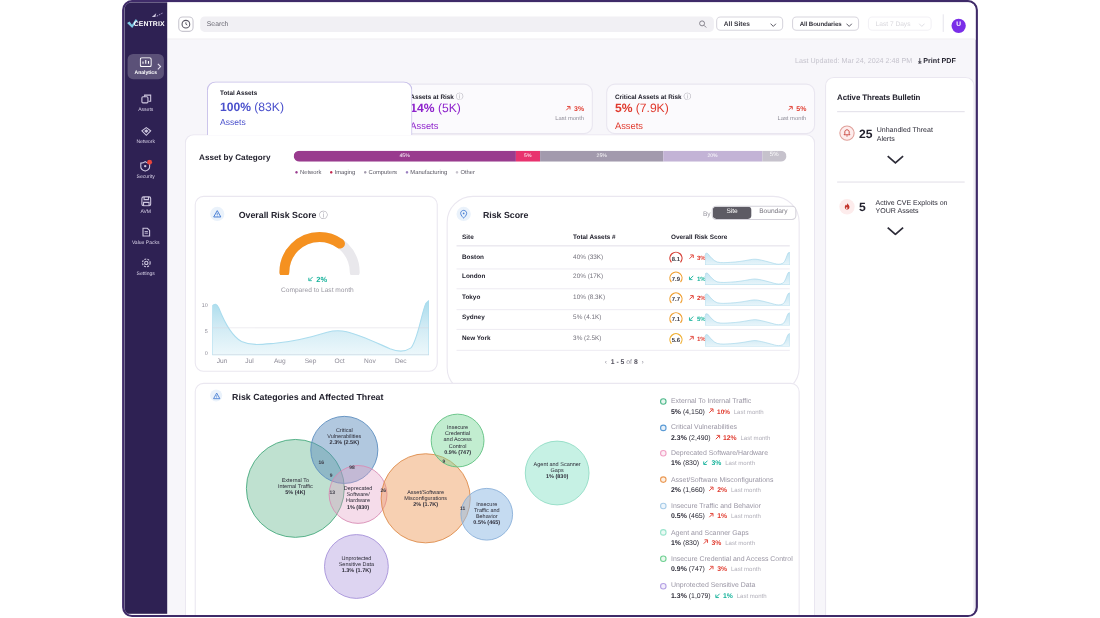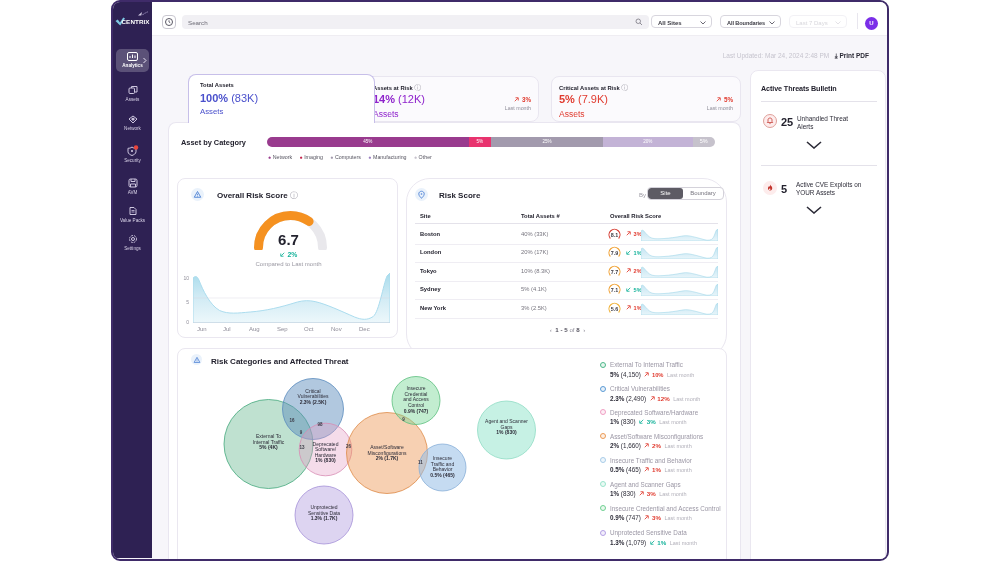--- a/index.html
+++ b/index.html
@@ -71,21 +71,21 @@
     <div class="abs" style="left:16px; top:86px; width:573px; height:440px; background:#fff; border:1px solid #e9e6f0; border-radius:8px 8px 0 0; border-bottom:none;"></div>
 
     <div class="abs" style="left:16px; top:38px; width:187px; height:49px; background:#fff; border:1px solid #c7bfe9; border-bottom:none; border-radius:8px 8px 0 0; z-index:3;margin-left:20px;">
       <div class="abs ttl" style="left:11px; top:7px; font-size:5.8px;">Total Assets</div>
       <div class="abs indigo" style="left:11px; top:17px; font-size:11px; font-weight:bold;">100% <span style="font-weight:normal;">(83K)</span></div>
       <div class="abs indigo" style="left:11px; top:32px; font-size:7.8px;">Assets</div>
     </div>
 
     <div class="abs" style="left:213px; top:40px; width:174px; height:46px; background:#fbfafd; border:1px solid #e9e6f0; border-radius:8px; z-index:2;">
       <div class="abs ttl" style="left:7px; top:6px; font-size:5.8px;">Assets at Risk <span style="color:#a7a5af; font-weight:normal; font-size:7px;">ⓘ</span></div>
-      <div class="abs purple" style="left:7px; top:16px; font-size:11px; font-weight:bold;">14% <span style="font-weight:normal;">(12K)</span></div>
+      <div class="abs purple" style="left:7px; top:16px; font-size:11px; font-weight:bold;">14% <span style="font-weight:normal;">(5K)</span></div>
       <div class="abs purple" style="left:7px; top:32px; font-size:8.5px;">Assets</div>
       <div class="abs red" style="right:7px; top:19px; font-size:6.3px; font-weight:bold;"><svg width="5" height="5" viewBox="0 0 10 10" style="margin-right:1px;">
             <path d="M1.5,8.5 L7.5,2.5 M3,1.5 H8.5 V7" stroke="#e03a2e" stroke-width="1.7" fill="none"></path>
           </svg>&nbsp;3%</div>
       <div class="abs" style="right:7px; top:28px; font-size:5.3px; color:#8e8c98;">Last month</div>
     </div>
 
     <div class="abs" style="left:399px; top:40px; width:190px; height:46px; background:#fbfafd; border:1px solid #e9e6f0; border-radius:8px; z-index:2;">
       <div class="abs ttl" style="left:7px; top:6px; font-size:5.8px;">Critical Assets at Risk <span style="color:#a7a5af; font-weight:normal; font-size:7px;">ⓘ</span></div>
       <div class="abs red" style="left:7px; top:16px; font-size:11px; font-weight:bold;">5% <span style="font-weight:normal;">(7.9K)</span></div>
@@ -118,21 +118,20 @@
             <path d="M9,3 L15.5,14.5 H2.5 Z" fill="none" stroke="#4a7fd4" stroke-width="1.8" stroke-linejoin="round"></path>
             <path d="M9,7.5 v3.2" stroke="#4a7fd4" stroke-width="1.6"></path>
             <circle cx="9" cy="12.6" r="0.9" fill="#4a7fd4"></circle>
           </svg>
       </div>
       <div class="abs ttl" style="left:39px; top:11px; font-size:8px;">Overall Risk Score <span style="color:#a7a5af; font-weight:normal; font-size:8px;">ⓘ</span></div>
       <svg class="abs" style="left:71px; top:27px;" width="83" height="44" viewBox="0 0 83 44">
         <path d="M9.5,41.5 A32,32 0 0 1 73.5,41.5" fill="none" stroke="#e9e8ec" stroke-width="9" stroke-linecap="round"></path>
         <path d="M9.5,41.5 A32,32 0 0 1 73.5,41.5" fill="none" stroke="#f59120" stroke-width="9" stroke-linecap="round" stroke-dasharray="70 200"></path>
       </svg>
-      <div class="abs ttl" style="left:0; top:52px; width:221px; text-align:center; font-size:15px;">6.7</div>
       <div class="abs teal" style="left:0; top:72px; width:221px; text-align:center; font-size:6.8px; font-weight:bold;"><svg width="5" height="5" viewBox="0 0 10 10" style="margin-right:1px;">
             <path d="M8.5,1.5 L2.5,7.5 M1.5,3 V8.5 H7" stroke="#14b29a" stroke-width="1.7" fill="none"></path>
           </svg>&nbsp;2%</div>
       <div class="abs" style="left:0; top:82px; width:221px; text-align:center; font-size:6px; color:#9a98a2;">Compared to Last month</div>
       <div class="abs" style="left:2px; top:96px; font-size:5px; color:#8e8c98; width:9px; text-align:right;">10</div>
       <div class="abs" style="left:2px; top:120px; font-size:5px; color:#8e8c98; width:9px; text-align:right;">5</div>
       <div class="abs" style="left:2px; top:140px; font-size:5px; color:#8e8c98; width:9px; text-align:right;">0</div>
       <svg class="abs" style="left:15px; top:94px;" width="197" height="50" viewBox="0 0 200 50" preserveAspectRatio="none">
         <defs>
             <linearGradient id="ag" x1="0" y1="0" x2="0" y2="1">

